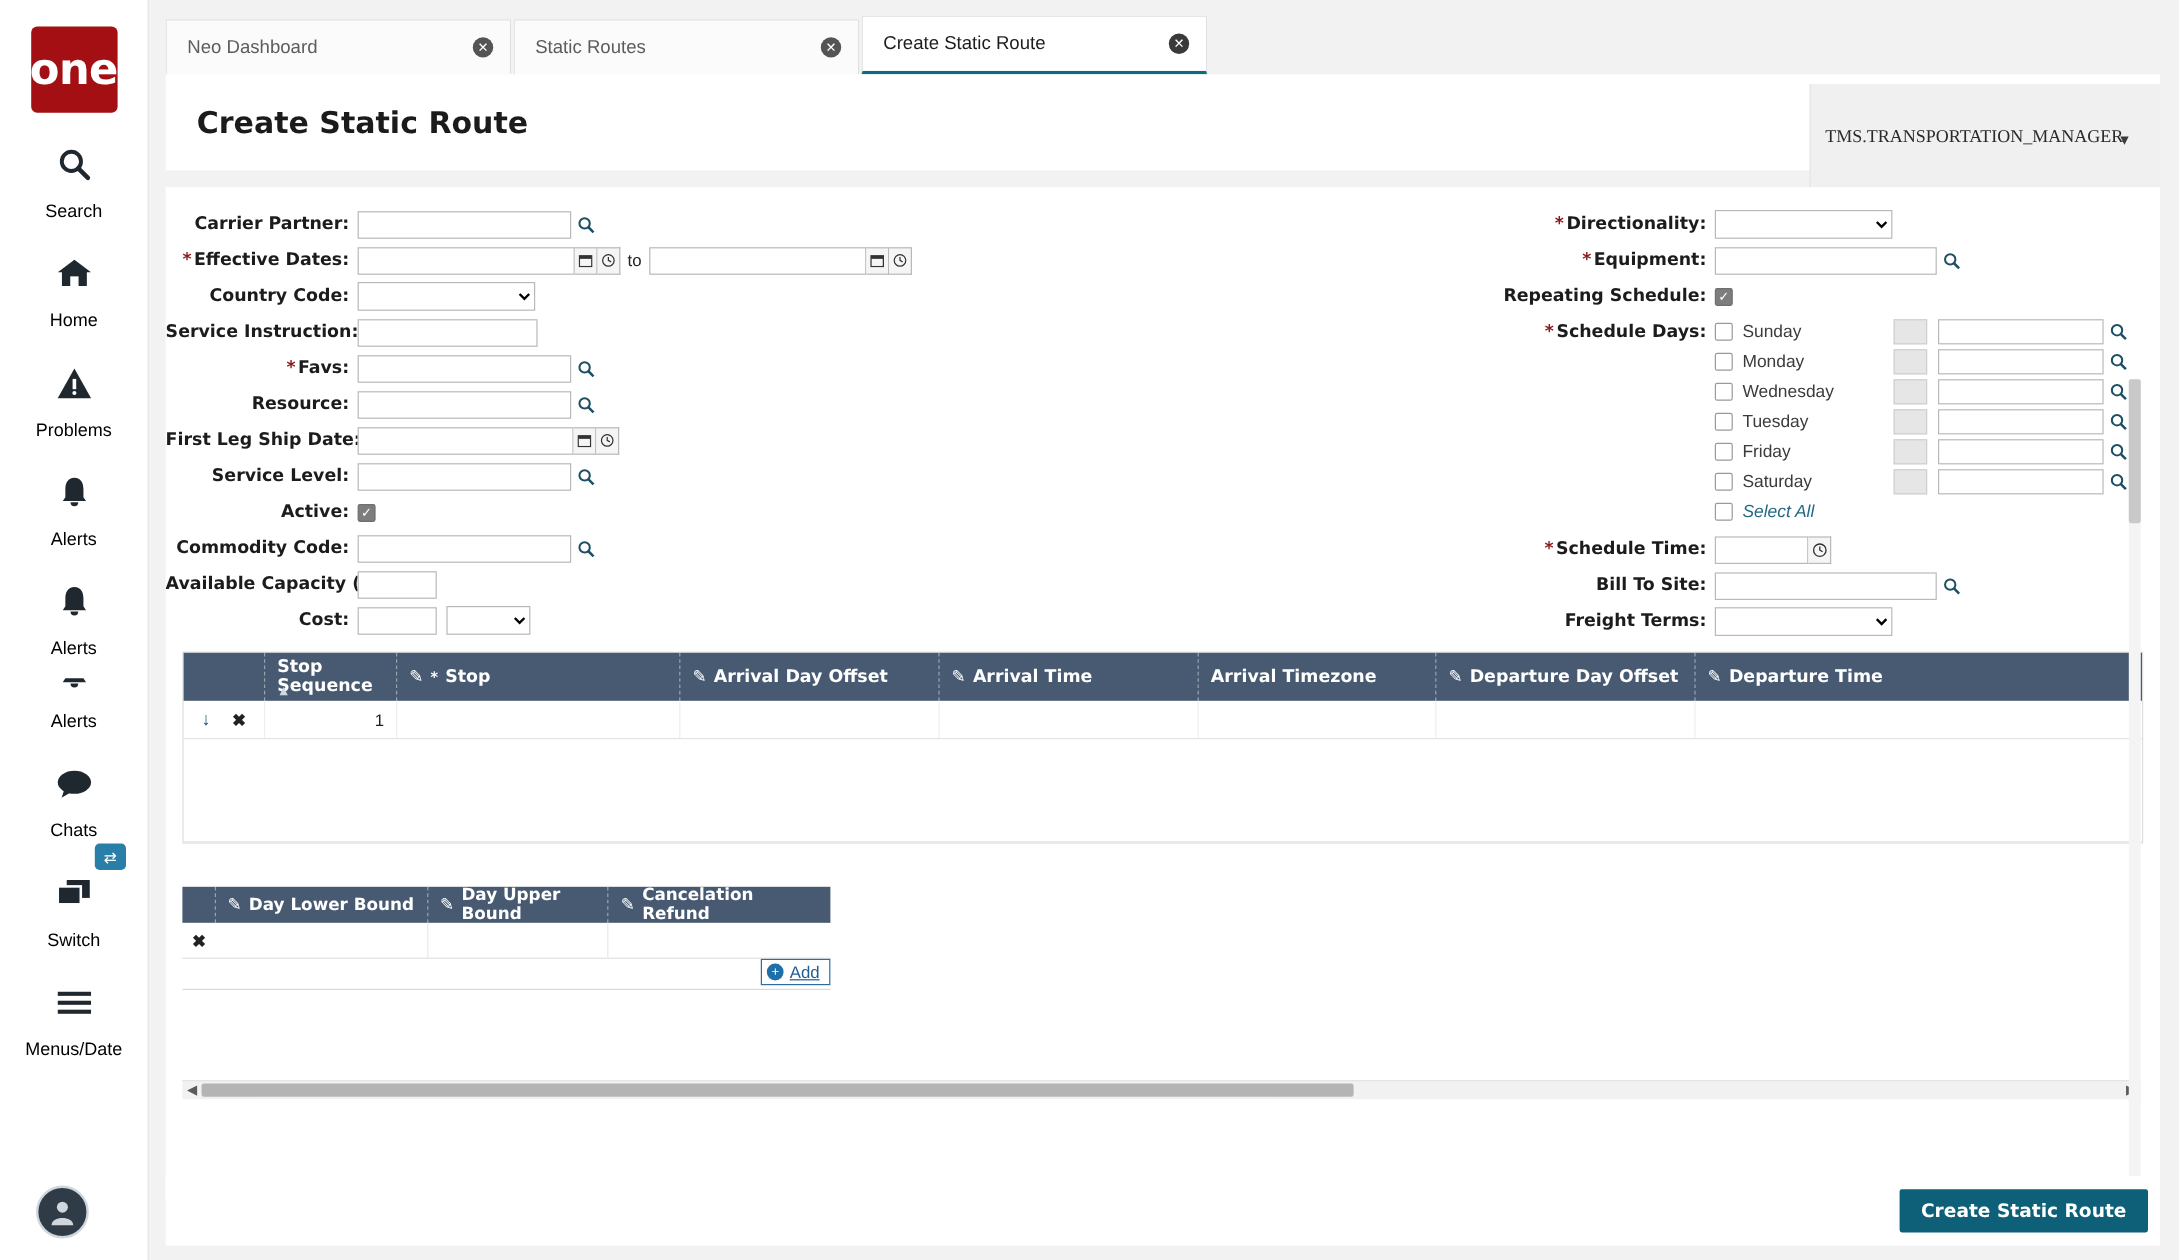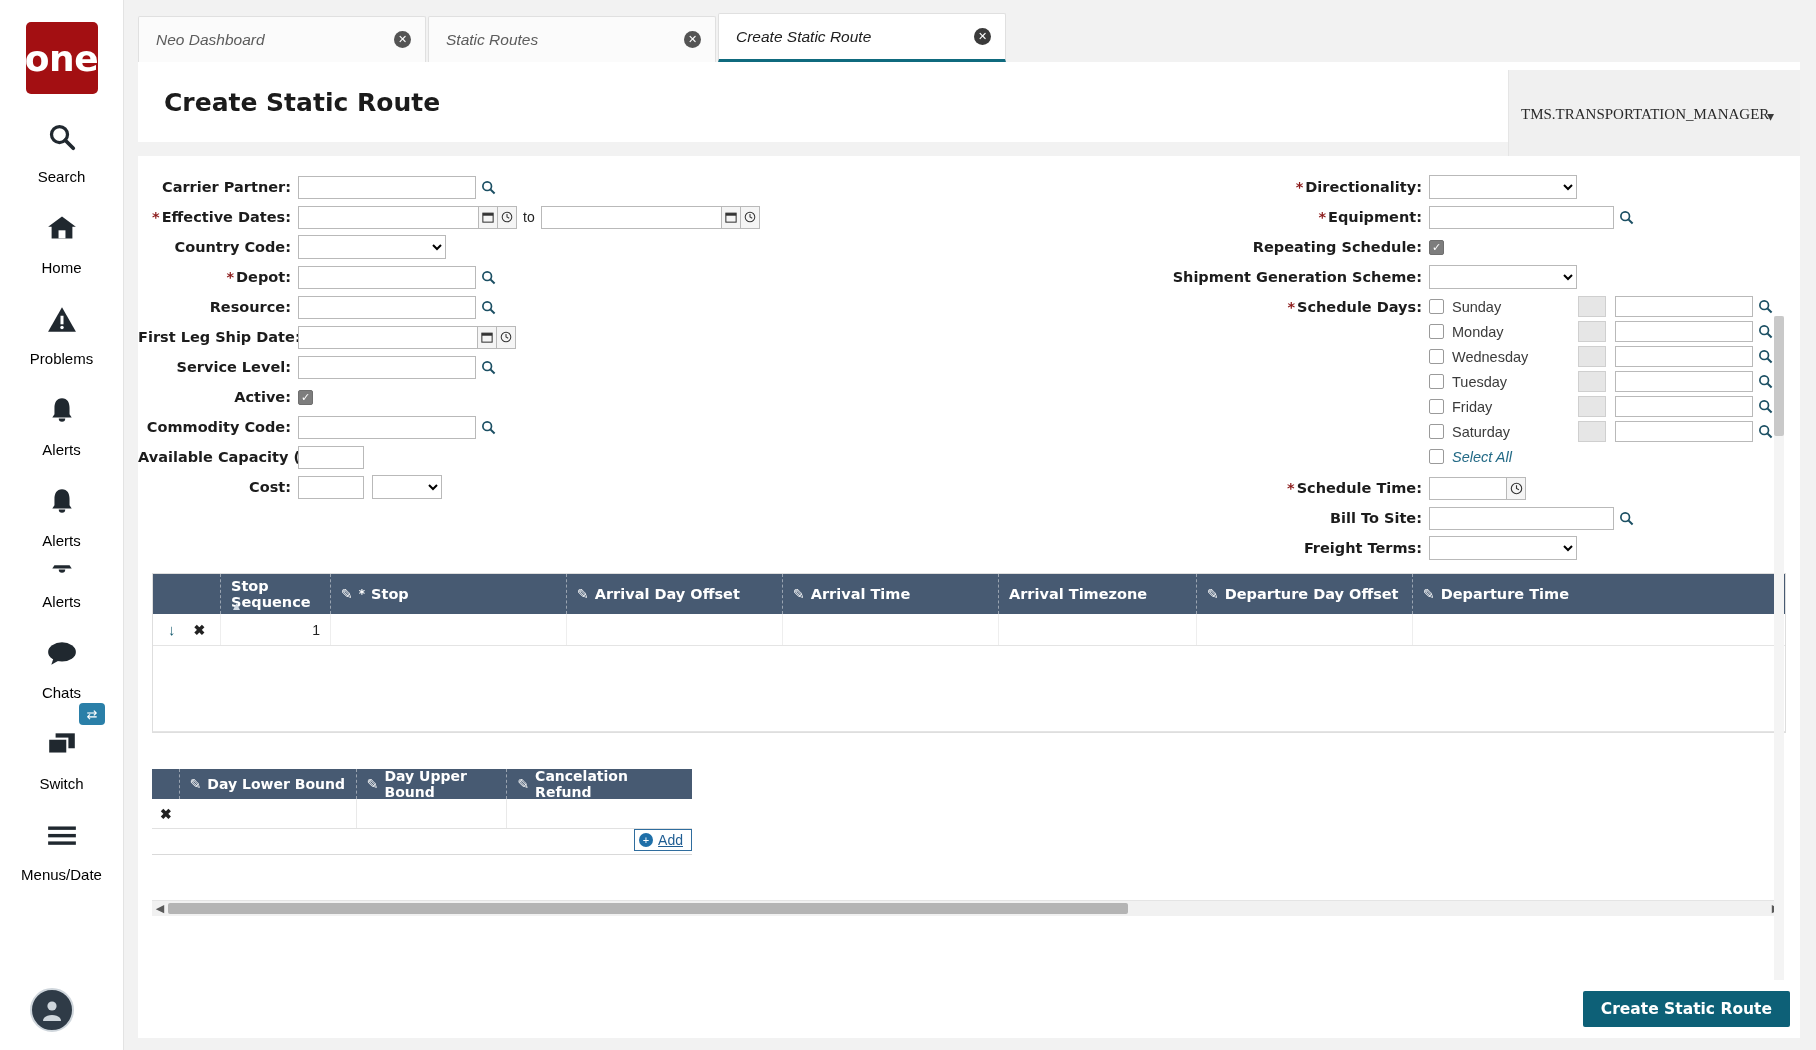--- a/index.html
+++ b/index.html
@@ -48,21 +48,21 @@
   }
 
   
   .main { flex: 1; height: 1050px; background: #f2f2f2; position: relative; overflow: hidden; }
 
   .tabbar { height: 62px; padding: 14px 0 0 14px; display: flex; align-items: flex-end; background: #f2f2f2; }
   .tab {
     height: 46px; width: 288px; background: #fbfbfb; border: 1px solid #e0e0e0; border-bottom: none;
     display: flex; align-items: center; justify-content: space-between;
     padding: 0 14px 0 17px; font-size: 15.5px; color: #5c5c5c; cursor: pointer;
-    margin-right: 2px; border-radius: 2px 2px 0 0; font-style: italic;
+    margin-right: 2px; border-radius: 2px 2px 0 0;
   }
   .tab.active { background: #ffffff; color: #1d1d1d; border-bottom: 3px solid #0f6a7e; height: 49px; }
   .tab .x {
     width: 17px; height: 17px; border-radius: 50%; background: #3a3a3a; color: #fff;
     font-size: 11px; display:flex; align-items:center; justify-content:center; flex: 0 0 auto;
     font-family: "DejaVu Sans", sans-serif; line-height: 1;
   }
   .tab:not(.active) .x { background: #545454; }
 
   .pagehead {
@@ -402,23 +402,27 @@
                   <path d="M7 3.6 L7 7 L9.6 8.4" stroke="#333" stroke-width="1.2" fill="none"></path>
                 </svg>
             </span>
           </div>
 
           <div class="frow">
             <div class="flabel">Country Code:</div>
             <select class="fs" style="width:148px"><option></option></select>
           </div>
 
-
-          <div class="frow">
-            <div class="flabel"><span class="req">*</span><span>Depot:</span></div>
+          <div class="frow">
+            <div class="flabel">Service Instruction:</div>
+            <input class="fi w150" value="" style="">
+          </div>
+
+          <div class="frow">
+            <div class="flabel"><span class="req">*</span><span>Favs:</span></div>
             <input class="fi w178" value="" style="">
             <span class="iconbtn">
               <svg width="15" height="15" viewBox="0 0 16 16">
                   <circle cx="6.6" cy="6.6" r="4.6" fill="none" stroke="#1b4f63" stroke-width="1.8"></circle>
                   <line x1="10" y1="10" x2="14.5" y2="14.5" stroke="#1b4f63" stroke-width="2.2"></line>
                 </svg>
             </span>
           </div>
 
           <div class="frow">
@@ -505,24 +509,20 @@
                   <line x1="10" y1="10" x2="14.5" y2="14.5" stroke="#1b4f63" stroke-width="2.2"></line>
                 </svg>
             </span>
           </div>
 
           <div class="frow">
             <div class="flabel">Repeating Schedule:</div>
             <span class="cbx checked">✓</span>
           </div>
 
-          <div class="frow">
-            <div class="flabel">Shipment Generation Scheme:</div>
-            <select class="fs" style="width:148px"><option></option></select>
-          </div>
 
           <div class="dayrow" style="margin-top:2px">
             <div class="flabel" style="width:460px;padding-right:7px"><span class="req">*</span><span>Schedule Days:</span></div>
             <span class="cbx"></span>
             <span class="daylabel">Sunday</span>
             <span class="daybox-sm"></span>
             <span class="daybox-lg"></span>
             <span class="iconbtn">
               <svg width="15" height="15" viewBox="0 0 16 16">
                   <circle cx="6.6" cy="6.6" r="4.6" fill="none" stroke="#1b4f63" stroke-width="1.8"></circle>

